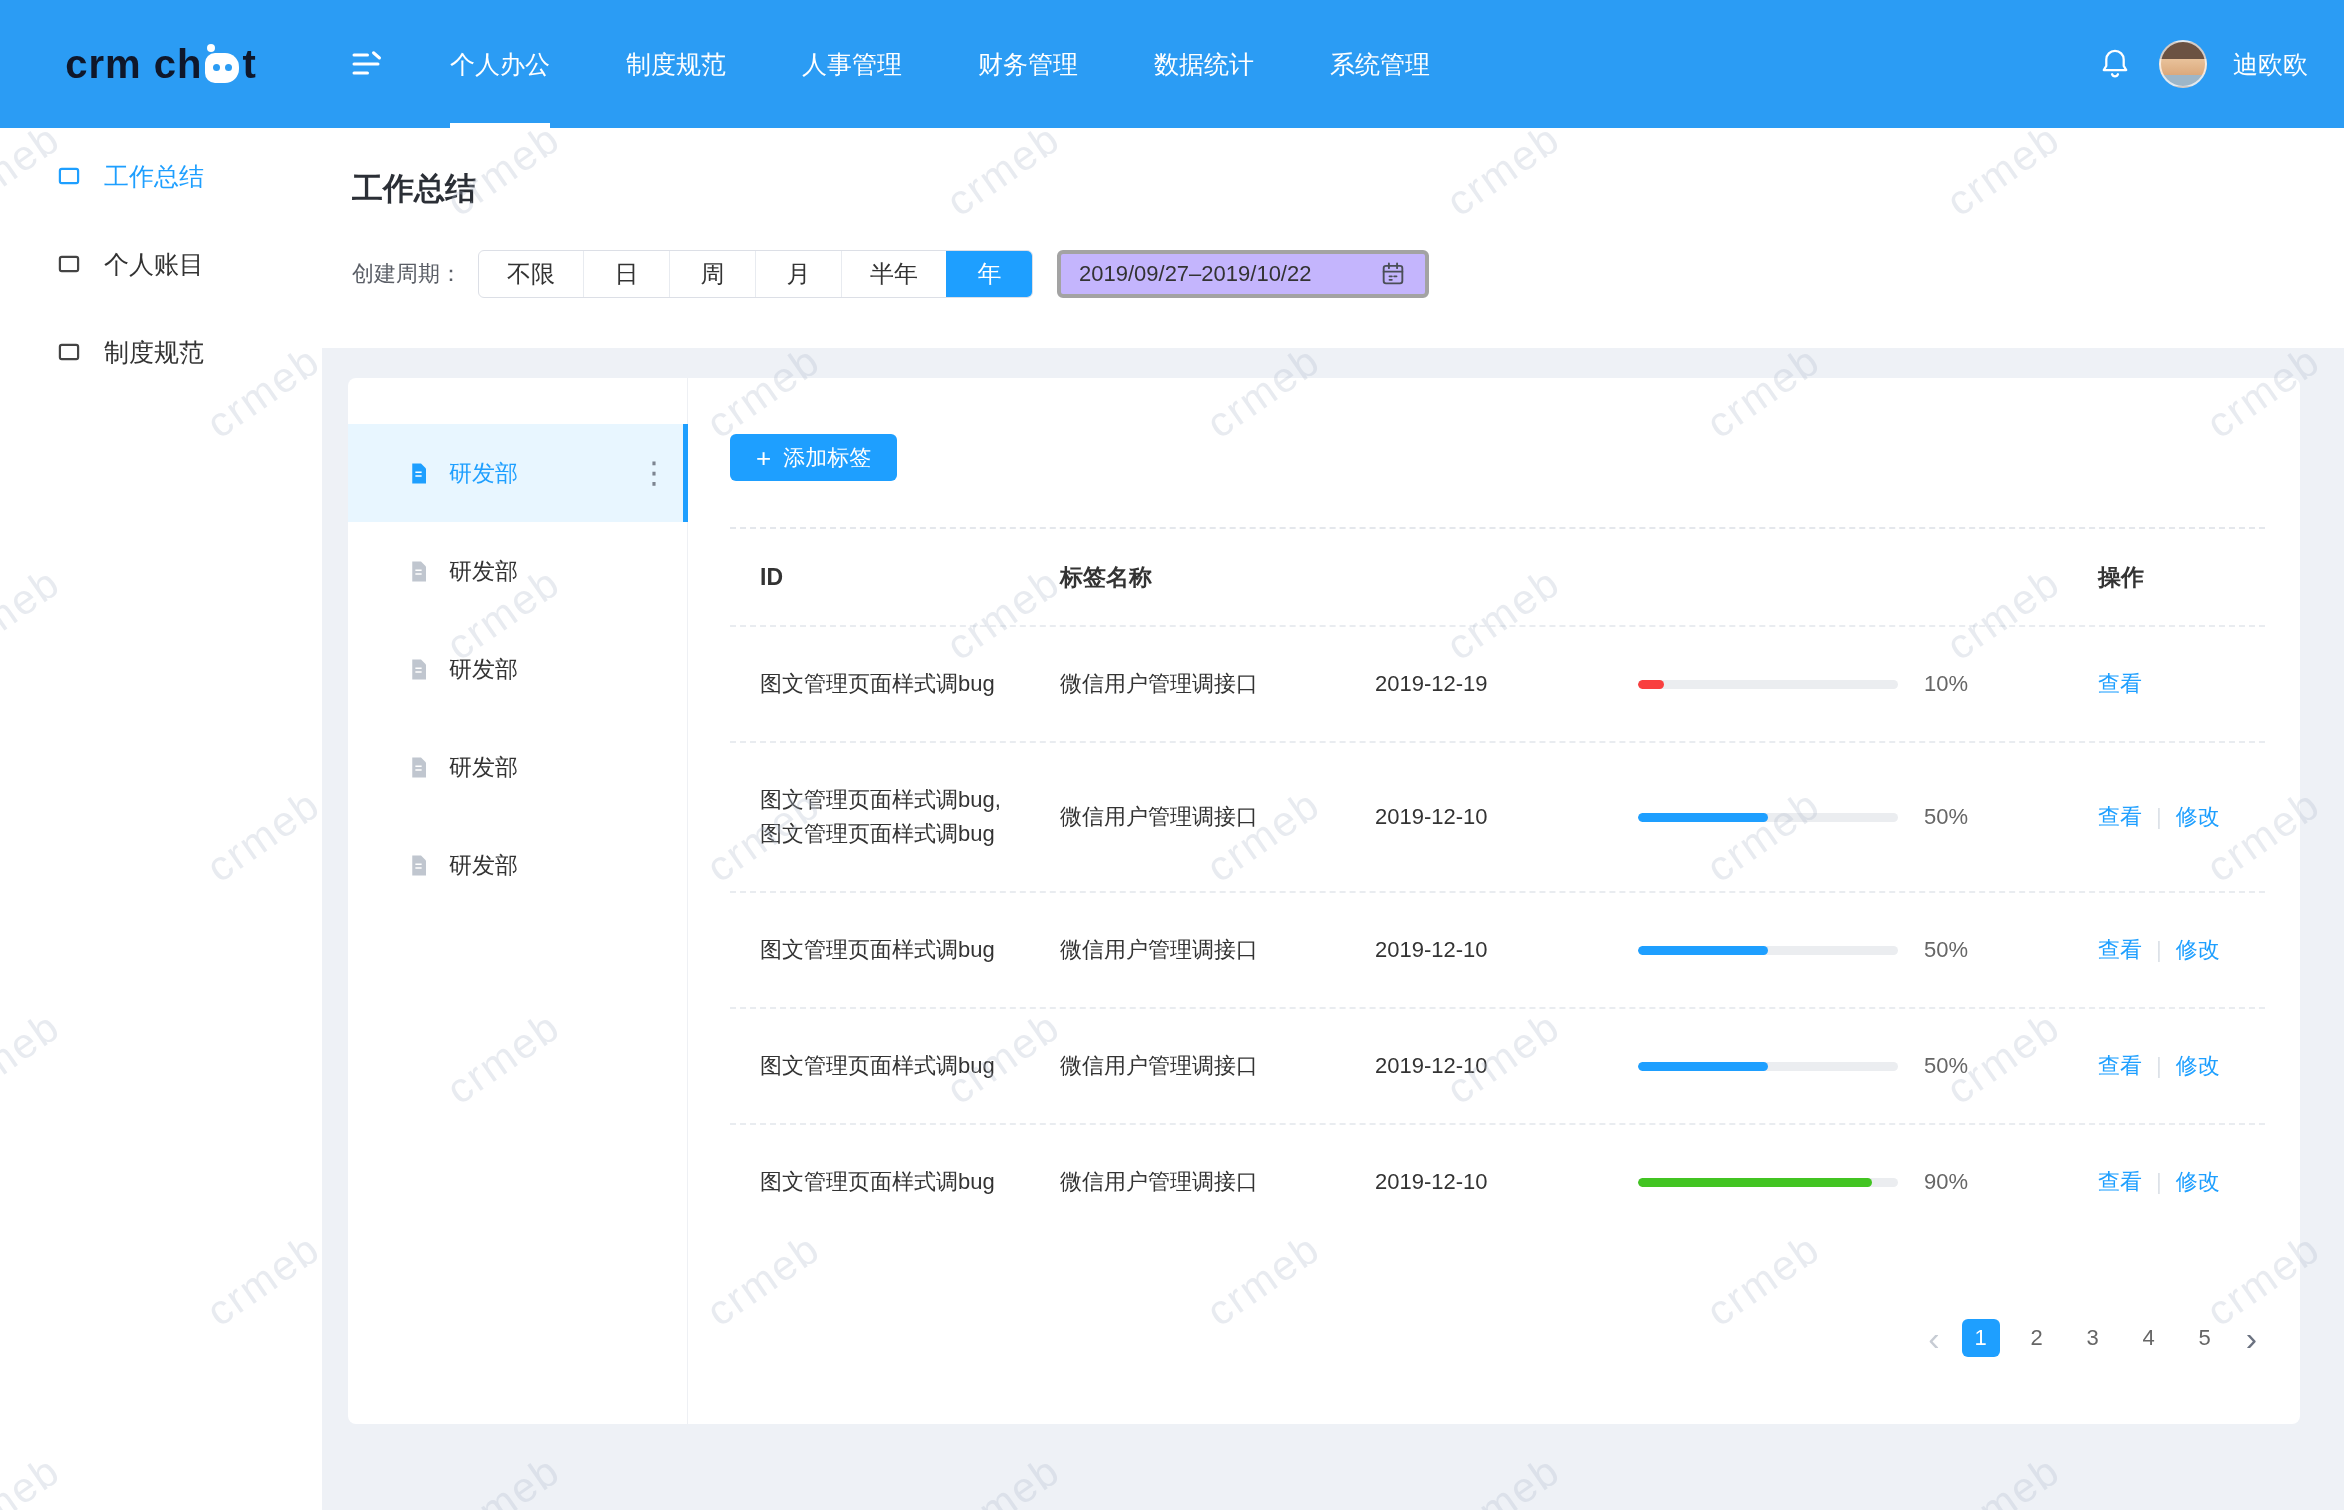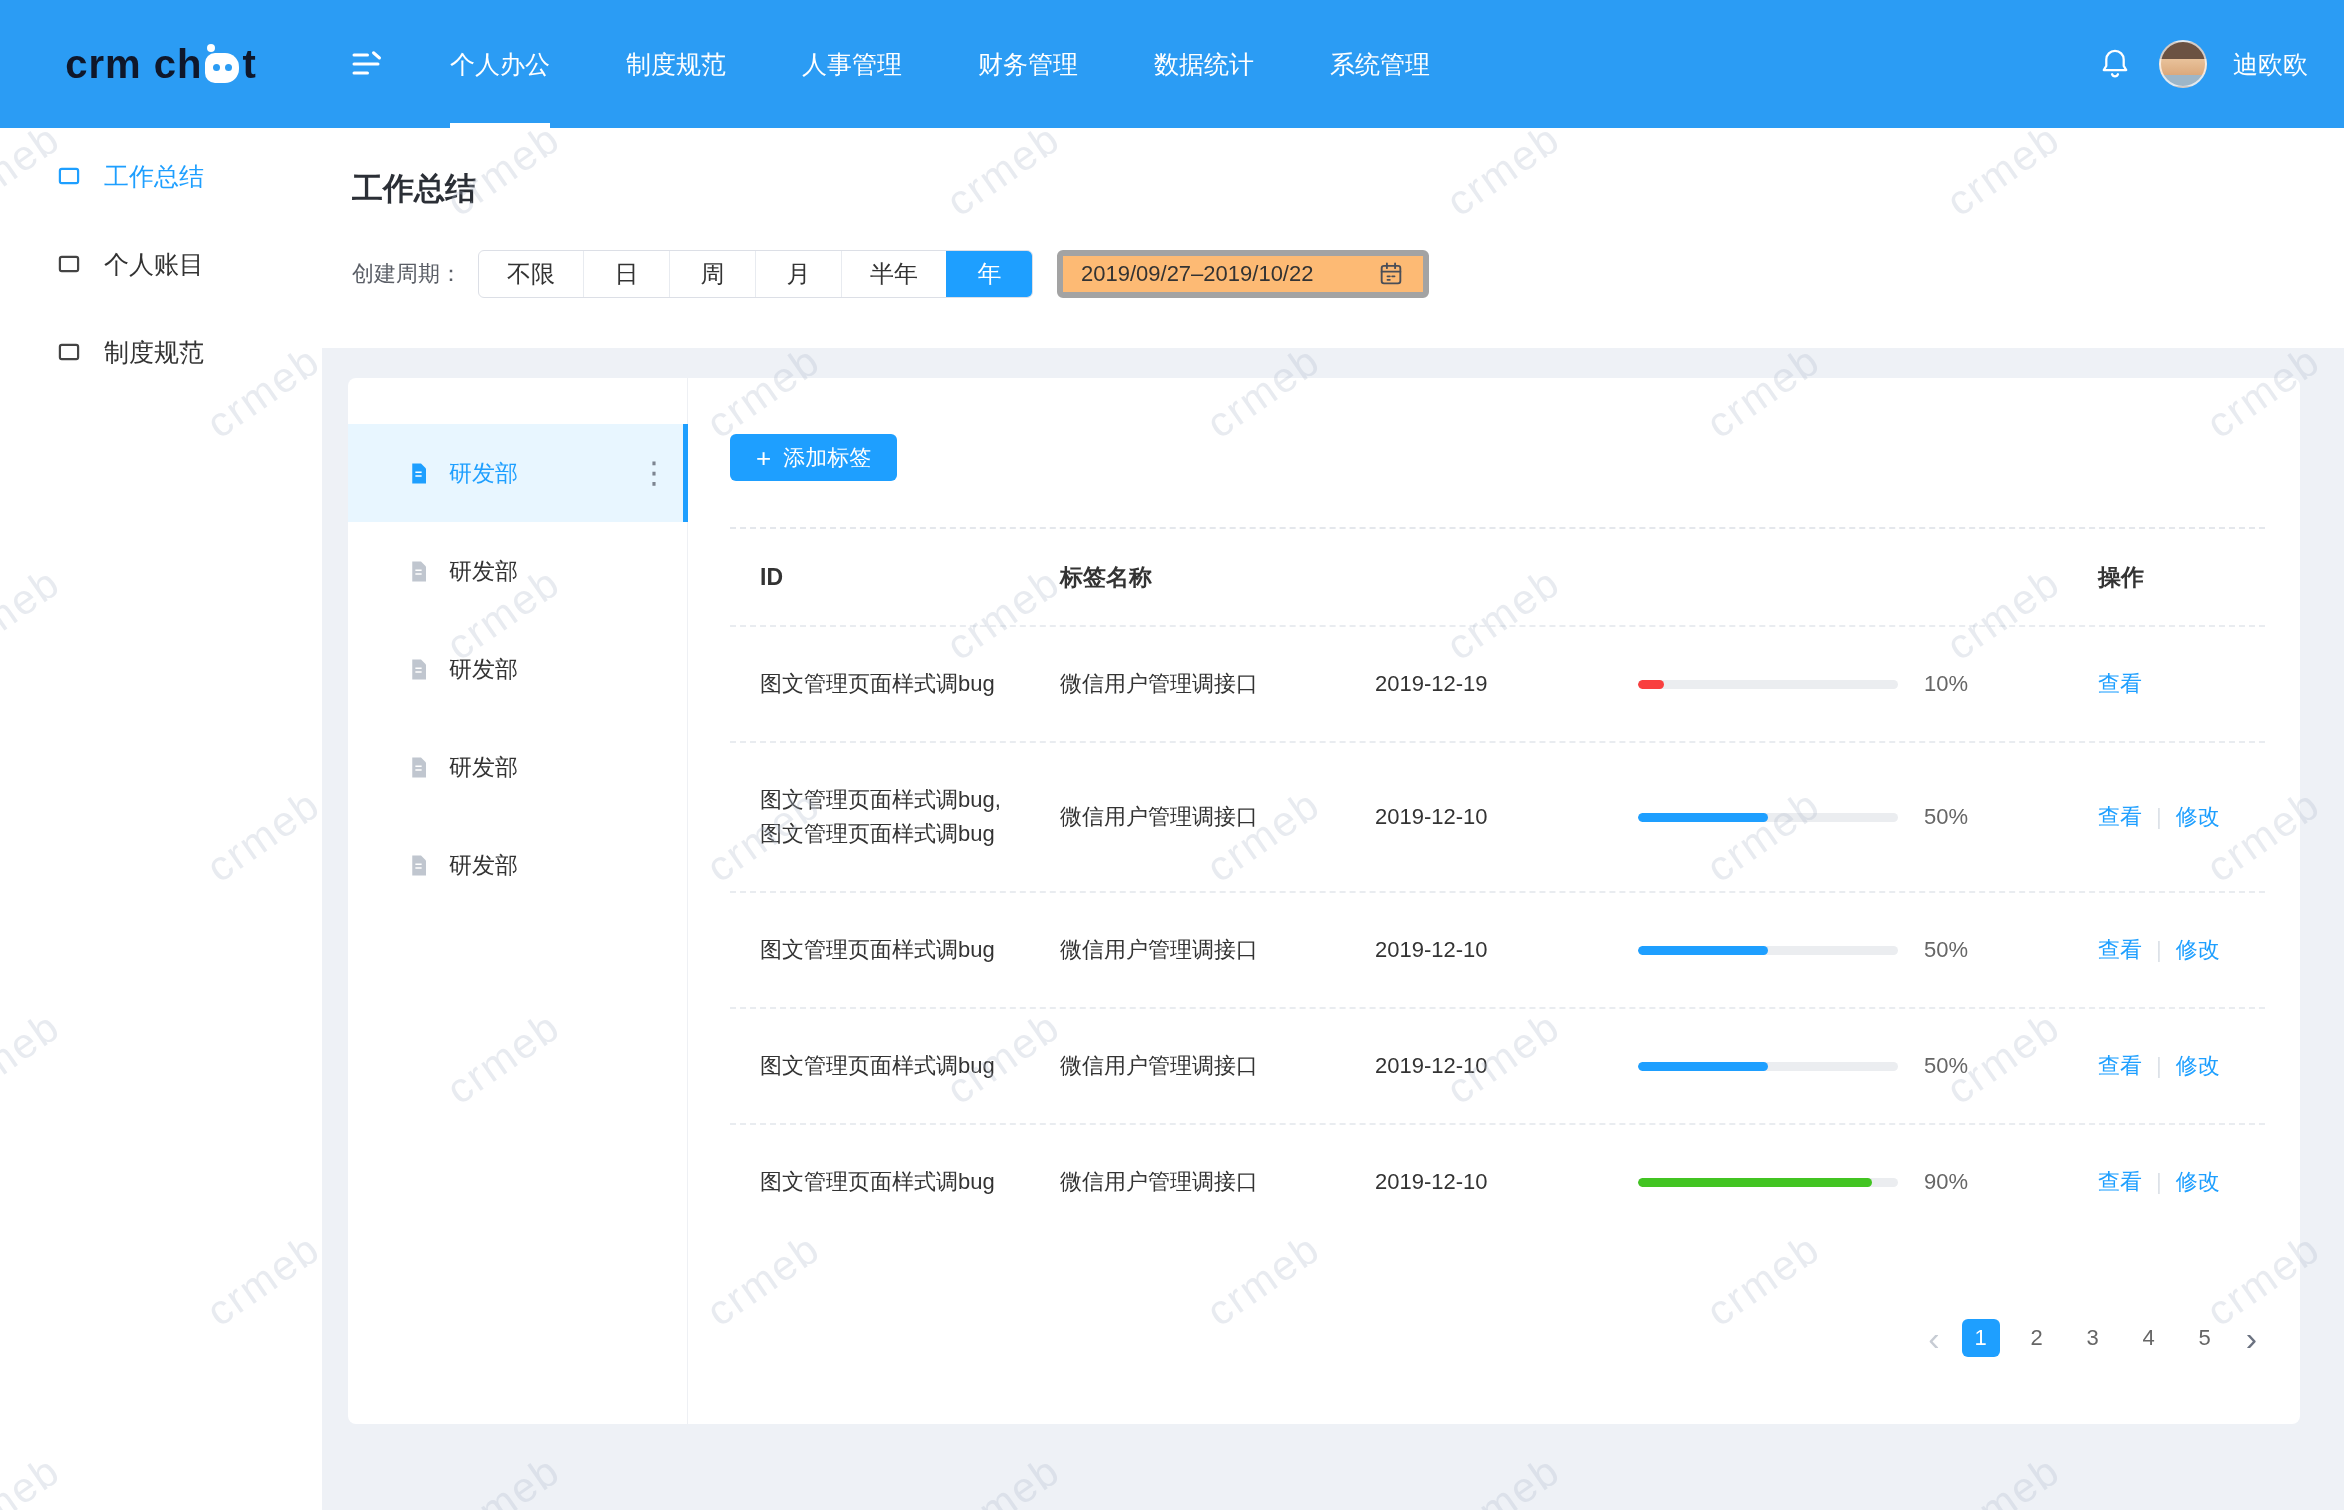--- a/index.html
+++ b/index.html
@@ -49,21 +49,21 @@
   .main { position:absolute; left:322px; top:128px; right:0; bottom:0; }
   .page-head { background:#fff; height:220px; padding-left:30px; }
   .page-title { font-size:31px; font-weight:600; padding-top:40px; color:#2b2f36; }
   .filter-row { display:flex; align-items:center; margin-top:40px; }
   .filter-label { font-size:22px; color:#5a5e66; margin-right:16px; }
   .segmented { display:flex; height:48px; border:1px solid #dcdfe6; border-radius:6px; background:#fff; overflow:hidden; }
   .seg { display:flex; align-items:center; justify-content:center; padding:0 28px; min-width:86px;
          font-size:24px; color:#333; cursor:pointer; border-left:1px solid #e8ebf0; }
   .seg:first-child { border-left:none; }
   .seg.active { background:#1e9fff; border-left-color:#1e9fff; color:#fff; }
-  .date-range { margin-left:24px; width:372px; height:48px; border:6px solid #a3a3a3; border-radius:6px; background:#fdba74;
+  .date-range { margin-left:24px; width:372px; height:48px; border:4px solid #a3a3a3; border-radius:6px; background:#c4b5fd;
                 display:flex; align-items:center; justify-content:space-between; padding:0 18px; font-size:22px; color:#333; cursor:pointer; }
   .cal-icon { width:28px; height:28px; flex:0 0 auto; }
 
   
   .card { position:relative; margin:30px 44px 0 26px; min-height:1046px; background:#fff; border-radius:8px; display:flex; }
   .dept-list { width:340px; border-right:1px solid #eef0f4; padding-top:46px; }
   .dept-item { height:98px; display:flex; align-items:center; gap:18px; padding-left:58px; font-size:23px; color:#333; cursor:pointer; position:relative; }
   .dept-item .doc { width:25px; height:25px; color:#c0c6cf; flex:0 0 auto; }
   .dept-item.active { background:#e8f6ff; color:#1e9fff; }
   .dept-item.active .doc { color:#1e9fff; }

